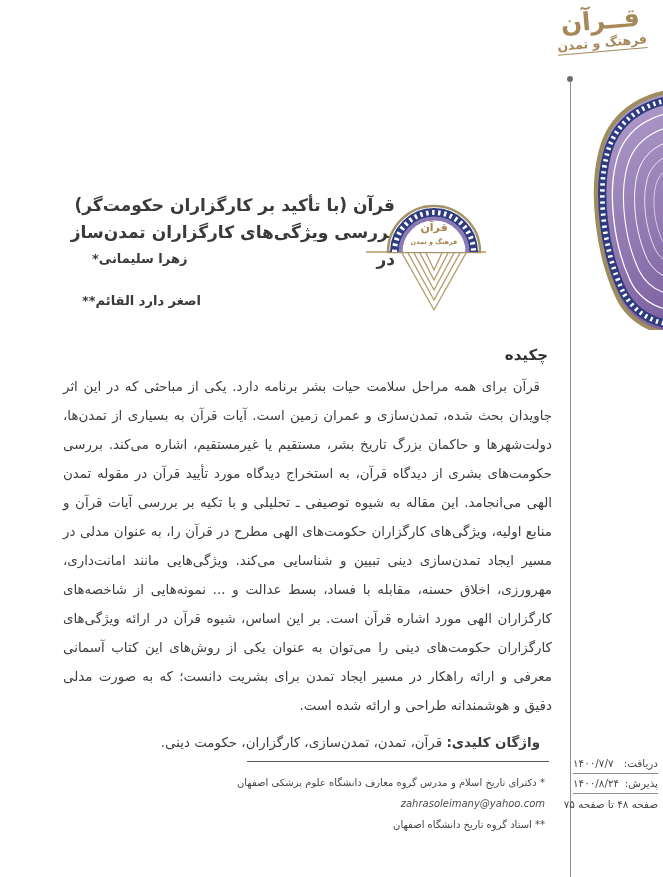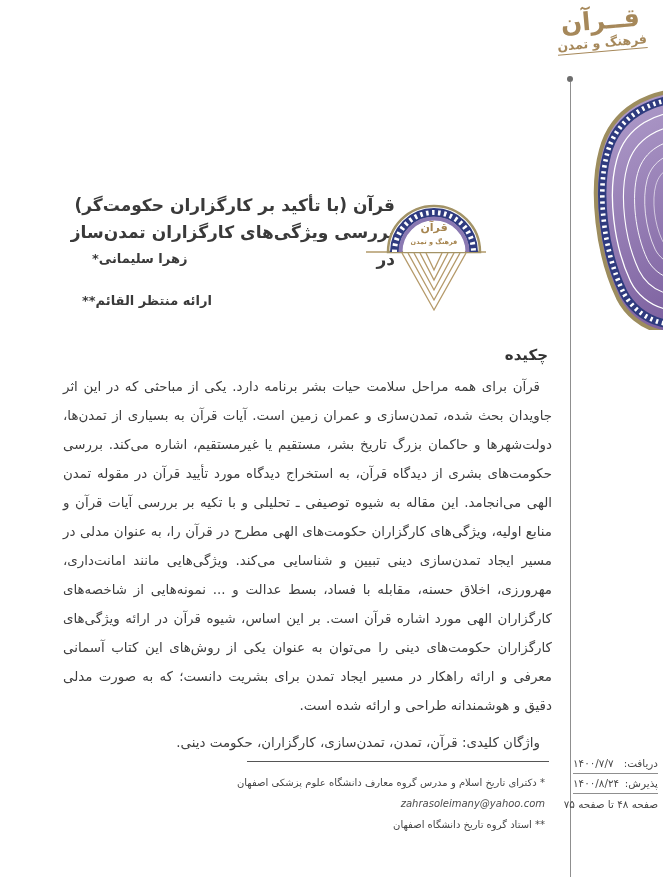--- a/index.html
+++ b/index.html
@@ -29,21 +29,21 @@
   .author2{top:293px; left:82px;}
   
   .abstract{position:absolute; top:346px; right:103px; left:55px;}
   .abstract h2{font-size:15px; font-weight:bold; margin:0 12px 6px 0; color:#333;}
   .abstract p{
     margin:8px; font-size:13.4px; line-height:29px; text-align:justify;
     text-justify:inter-word; color:#3e3e3e;
   }
   .abstract p.body-text{text-indent:12px;}
   .abstract p.keywords{text-indent:12px; text-align:right;}
-  .abstract .kw-label{font-weight:normal;}
+  .abstract .kw-label{font-weight:bold;}
   
   .footnote-rule{position:absolute; top:761px; left:247px; width:302px; height:1px; background:#555;}
   .footnotes{position:absolute; top:772px; right:118px; width:320px; text-align:right;
     font-size:10px; line-height:21px; color:#444;}
   .footnotes .email{direction:ltr; unicode-bidi:embed; display:block; color:#4a4a4a; padding-left:2px;font-style:italic;}
   
   .meta-box{position:absolute; top:754px; right:5px; width:85px; font-size:10.4px; color:#474747;}
   .meta-row{display:flex; justify-content:space-between; align-items:baseline; padding:3px 0 4px 0;}
   .meta-row.bordered{border-bottom:1px solid #8f8f8f;}
   .meta-pages{padding:4px 0; text-align:right; white-space:nowrap;}
@@ -99,21 +99,21 @@
     <text x="434" y="231" text-anchor="middle" font-size="11" font-weight="bold" fill="#a6854f" font-family="DejaVu Sans, sans-serif">قرآن</text>
     <text x="434" y="244" text-anchor="middle" font-size="6.5" font-weight="bold" fill="#a6854f" font-family="DejaVu Sans, sans-serif">فرهنگ و تمدن</text>
     <polyline points="402,253 434,310 466,253" fill="none" stroke="#b59a6a" stroke-width="1.3"></polyline>
     <polyline points="408,253 434,300 460,253" fill="none" stroke="#b59a6a" stroke-width="1.3"></polyline>
     <polyline points="414,253 434,290 454,253" fill="none" stroke="#b59a6a" stroke-width="1.3"></polyline>
     <polyline points="420,253 434,280 448,253" fill="none" stroke="#b59a6a" stroke-width="1.3"></polyline>
     <polyline points="426,253 434,270 442,253" fill="none" stroke="#b59a6a" stroke-width="1.3"></polyline>
   </svg>
 
   <div class="author author1"><span>زهرا سلیمانی</span><span>*</span></div>
-  <div class="author author2"><span>ارائه منتظر القائم</span><span>**</span></div>
+  <div class="author author2"><span>اصغر دارد القائم</span><span>**</span></div>
 
   <div class="abstract">
     <h2>چکیده</h2>
     <p class="body-text">قرآن برای همه مراحل سلامت حیات بشر برنامه دارد. یکی از مباحثی که در این اثر جاویدان بحث شده، تمدن‌سازی و عمران زمین است. آیات قرآن به بسیاری از تمدن‌ها، دولت‌شهرها و حاکمان بزرگ تاریخ بشر، مستقیم یا غیرمستقیم، اشاره می‌کند. بررسی حکومت‌های بشری از دیدگاه قرآن، به استخراج دیدگاه مورد تأیید قرآن در مقوله تمدن الهی می‌انجامد. این مقاله به شیوه توصیفی ـ تحلیلی و با تکیه بر بررسی آیات قرآن و منابع اولیه، ویژگی‌های کارگزاران حکومت‌های الهی مطرح در قرآن را، به عنوان مدلی در مسیر ایجاد تمدن‌سازی دینی تبیین و شناسایی می‌کند. ویژگی‌هایی مانند امانت‌داری، مهرورزی، اخلاق حسنه، مقابله با فساد، بسط عدالت و ... نمونه‌هایی از شاخصه‌های کارگزاران الهی مورد اشاره قرآن است. بر این اساس، شیوه قرآن در ارائه ویژگی‌های کارگزاران حکومت‌های دینی را می‌توان به عنوان یکی از روش‌های این کتاب آسمانی معرفی و ارائه راهکار در مسیر ایجاد تمدن برای بشریت دانست؛ که به صورت مدلی دقیق و هوشمندانه طراحی و ارائه شده است.</p>
     <p class="keywords"><span class="kw-label">واژگان کلیدی:</span><span> قرآن، تمدن، تمدن‌سازی، کارگزاران، حکومت دینی.</span></p>
   </div>
 
   <div class="footnote-rule"></div>
   <div class="footnotes">
     <div>

